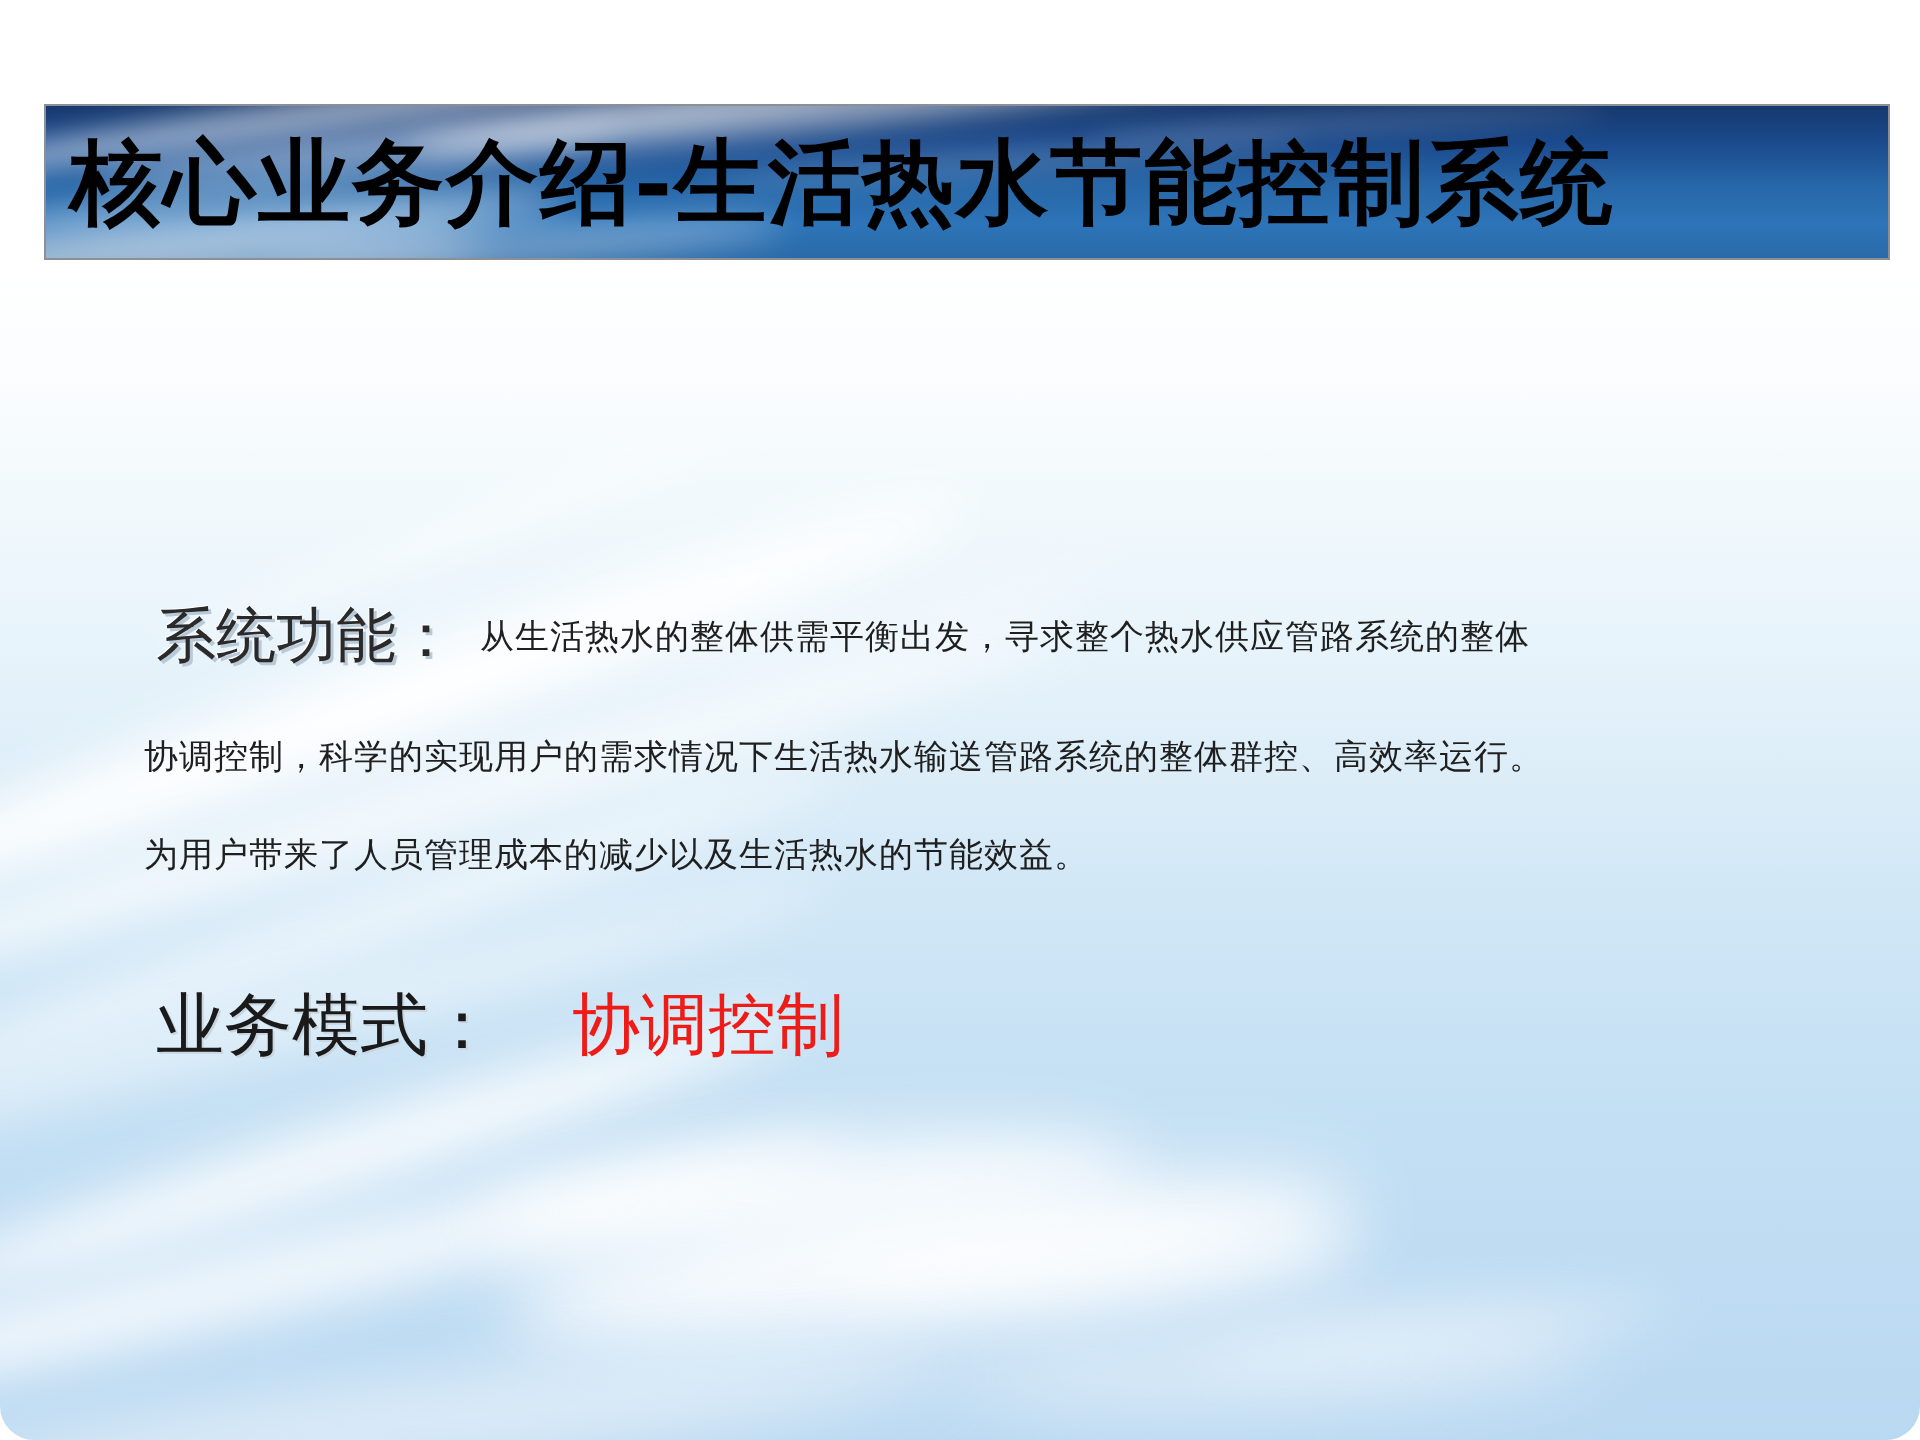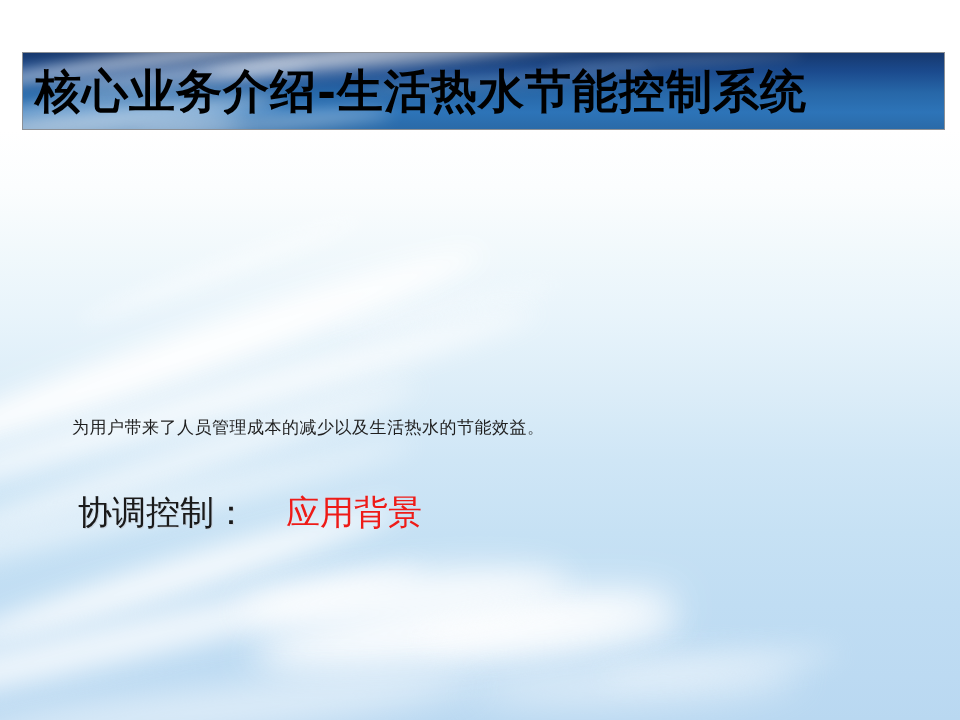--- a/index.html
+++ b/index.html
@@ -7,20 +7,21 @@
     padding: 0;
     background: #ffffff;
   }
   #slide {
     position: relative;
     width: 960px;
     height: 720px;
     overflow: hidden;
     font-family: "Liberation Serif", "DejaVu Serif", serif;
     background: #ffffff;
+    border-radius: 17px;
   }
 
   
   .sky-base {
     position: absolute;
     inset: 0;
     background:
       linear-gradient(to bottom,
         #ffffff 0%,
         #ffffff 18%,
@@ -198,21 +199,26 @@
     <div class="bcloud bc-4"></div>
     <div class="bcloud bc-5"></div>
     <div class="bcloud bc-6"></div>
     <div class="bcloud bc-7"></div>
     <div class="bcloud bc-8"></div>
     <div class="bcloud bc-9"></div>
     <div id="title-text">核心业务介绍-生活热水节能控制系统</div>
   </div>
 
 
+  <div class="block" id="row-function">
+    <span class="lbl-emboss">系统功能：</span>
+    <span class="body-sm">从生活热水的整体供需平衡出发，寻求整个热水供应管路系统的整体</span>
+  </div>
+  <div class="block body-line" id="row-function-l2">协调控制，科学的实现用户的需求情况下生活热水输送管路系统的整体群控、高效率运行。</div>
   <div class="block body-line" id="row-function-l3">为用户带来了人员管理成本的减少以及生活热水的节能效益。</div>
 
   <div class="block" id="row-model">
-    <span class="lbl-big">协调控制：</span>
-    <span class="val-red-big val-red-gap">应用背景</span>
+    <span class="lbl-big">业务模式：</span>
+    <span class="val-red-big val-red-gap">协调控制</span>
   </div>
 
 
 </div>
 
 </body></html>

